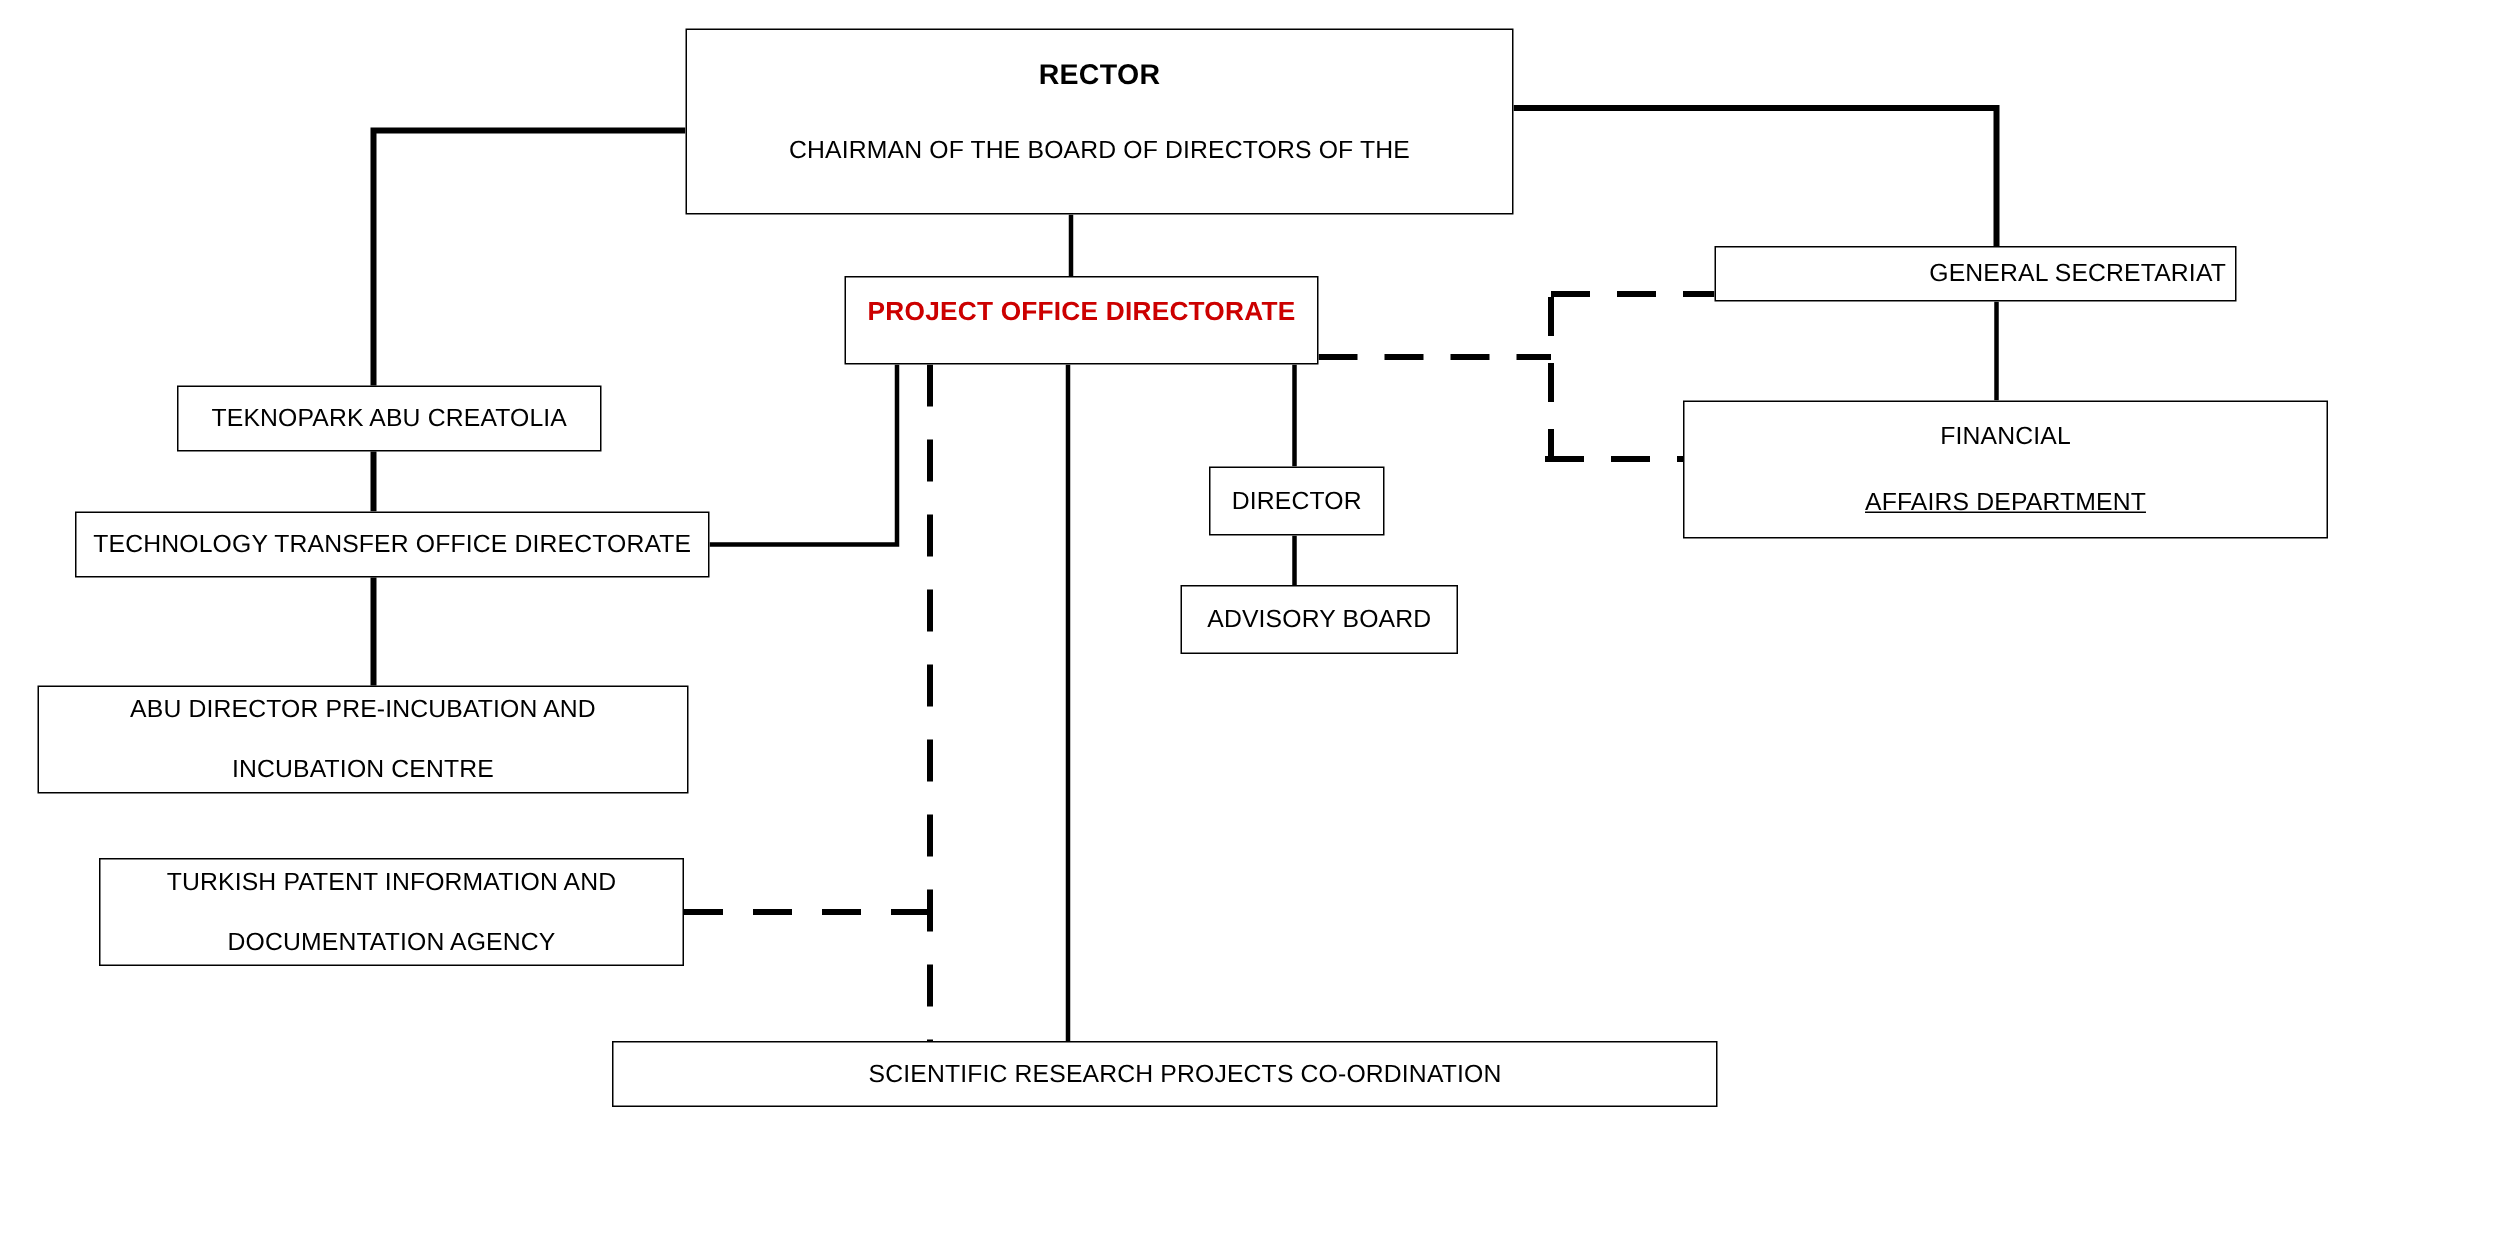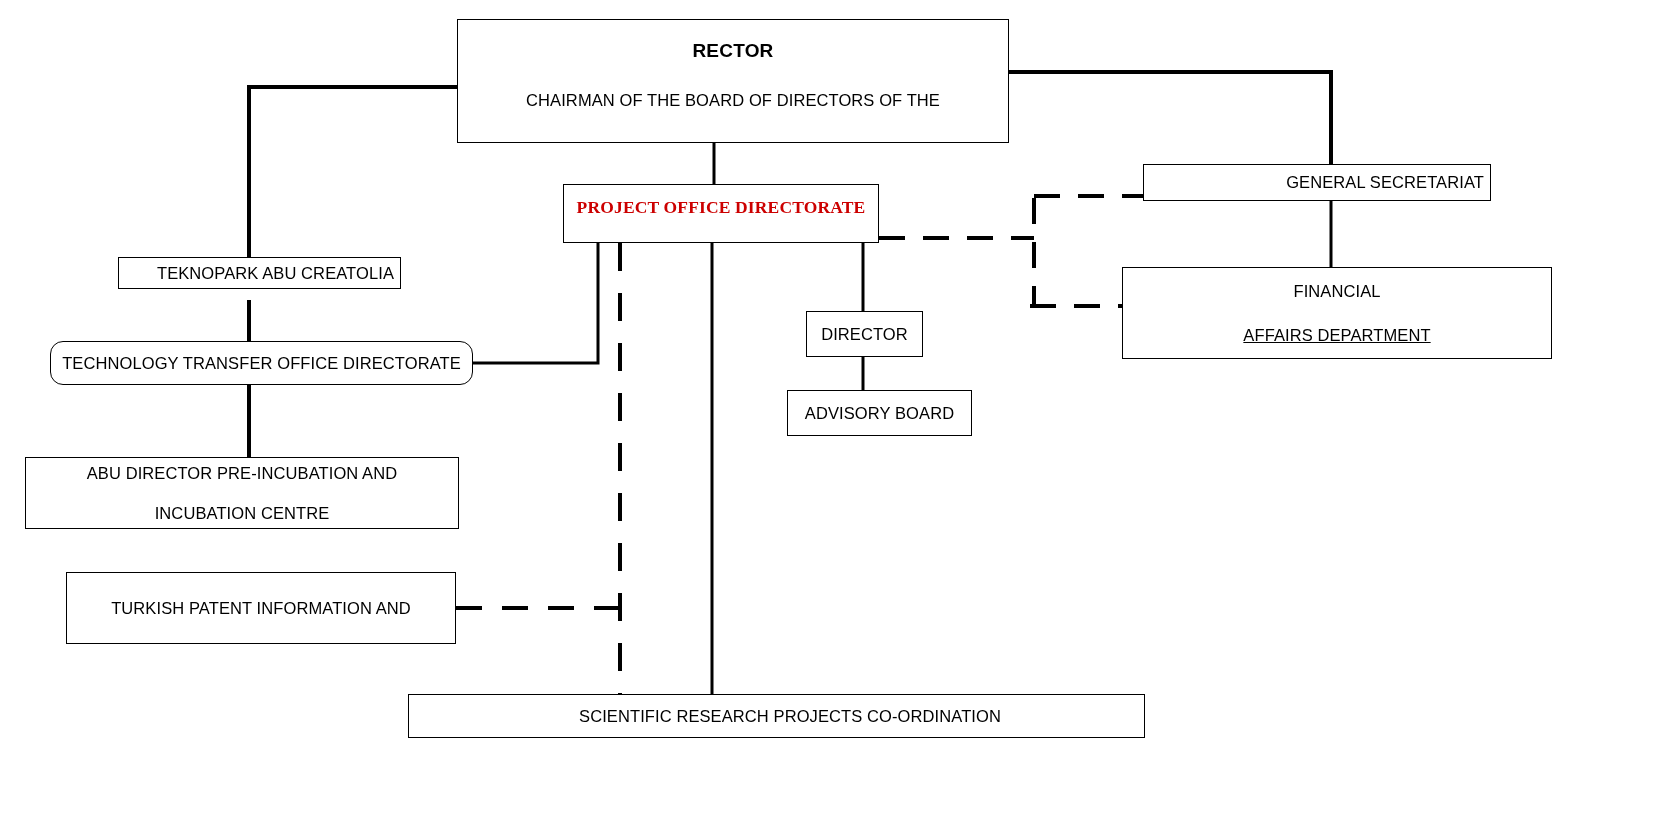--- a/index.html
+++ b/index.html
@@ -54,21 +54,20 @@
     font-size: 19px;
     letter-spacing: 0.2px;
     margin-bottom: 20px;
   }
   .rector-sub .line {
     font-size: 16.5px;
   }
   .node-pod {
     justify-content: flex-start;
     padding-top: 8px;
-    font-family: Liberation Serif, serif;
   }
   .pod-title {
     color: #cc0000;
     font-weight: bold;
     font-size: 17.5px;
     letter-spacing: 0.15px;
   }
   .node-two-line .line + .line {
     margin-top: 13px;
   }
@@ -128,35 +127,36 @@
 
   <div class="node" style="left:1143px; top:164px; width:348px; height:37px;align-items:flex-end;">
     <span class="line">GENERAL SECRETARIAT</span>
   </div>
 
   <div class="node node-fin" style="left:1122px; top:267px; width:430px; height:92px;">
     <span class="line">FINANCIAL</span>
     <span class="line">AFFAIRS DEPARTMENT</span>
   </div>
 
-  <div class="node" style="left:118px; top:257px; width:283px; height:32px;align-items:flex-end;">
+  <div class="node" style="left:118px; top:257px; width:283px; height:44px;">
     <span class="line">TEKNOPARK ABU CREATOLIA</span>
   </div>
 
-  <div class="node" style="left:50px; top:341px; width:423px; height:44px;border-radius:13px;">
+  <div class="node" style="left:50px; top:341px; width:423px; height:44px;">
     <span class="line">TECHNOLOGY TRANSFER OFFICE DIRECTORATE</span>
   </div>
 
   <div class="node node-two-line" style="left:25px; top:457px; width:434px; height:72px;">
     <span class="line">ABU DIRECTOR PRE-INCUBATION AND</span>
     <span class="line">INCUBATION CENTRE</span>
   </div>
 
   <div class="node node-two-line" style="left:66px; top:572px; width:390px; height:72px;">
     <span class="line">TURKISH PATENT INFORMATION AND</span>
+    <span class="line">DOCUMENTATION AGENCY</span>
   </div>
 
   <div class="node" style="left:806px; top:311px; width:117px; height:46px;">
     <span class="line">DIRECTOR</span>
   </div>
 
   <div class="node" style="left:787px; top:390px; width:185px; height:46px;">
     <span class="line">ADVISORY BOARD</span>
   </div>
 

